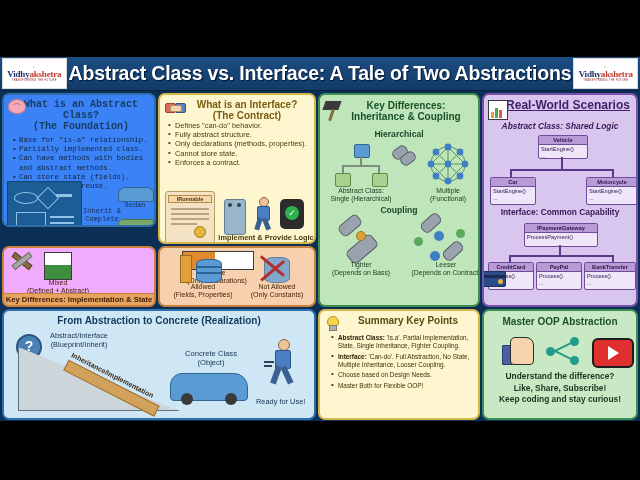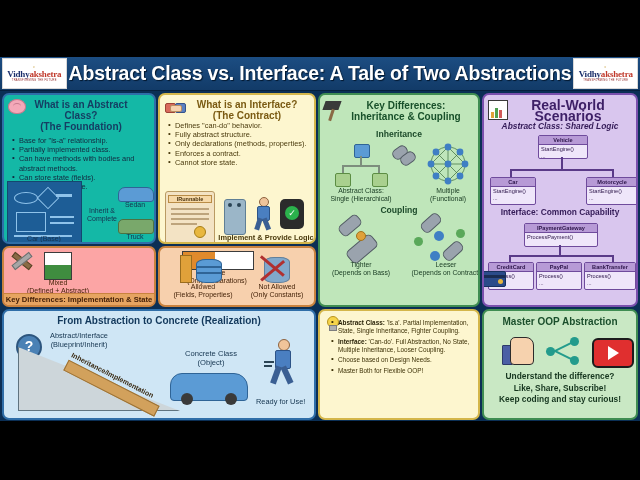--- a/index.html
+++ b/index.html
@@ -22,21 +22,21 @@
 
   
   .grid{position:relative;width:640px;height:331px;}
   .panel{position:absolute;border-radius:7px;box-sizing:border-box;overflow:hidden;}
   .ph{font-weight:bold;text-align:center;line-height:11px;}
   .bullets{margin:0;padding:0 3px 0 9px;list-style:none;}
   .bullets li{position:relative;font-size:7.4px;line-height:9.2px;padding-left:6px;color:#13283f;}
   .bullets li:before{content:"•";position:absolute;left:-1px;top:-1px;font-size:8px;}
 
   
-  #p1{left:2px;top:2px;width:154px;height:151px;background:#14b8a6;border:2px solid #2f6ea8;}
+  #p1{left:2px;top:2px;width:154px;height:134px;background:#3b82f6;border:2px solid #2f6ea8;font-family:Liberation Mono, monospace;}
   #p1 .ph{font-size:10px;color:#153e63;padding:4px 14px 0 18px;}
   #p1 .bullets{margin-top:4px;}
   .brain{position:absolute;left:4px;top:4px;width:16px;height:13px;background:#f4a8b8;border-radius:50% 50% 45% 45%;
          border:1px solid #c77b8e;}
   .brain:after{content:"";position:absolute;left:4px;top:3px;width:8px;height:6px;border-top:1px solid #c77b8e;
          border-radius:50%;}
   .bp{position:absolute;left:3px;top:86px;width:73px;height:62px;background:#1d5d96;border:1px solid #14476f;}
   .bp i{position:absolute;background:#8fc3ea;display:block;}
   .cap{position:absolute;font-size:7px;color:#15324f;text-align:center;}
 
@@ -56,30 +56,30 @@
 
   
   #p3{left:318px;top:2px;width:162px;height:214px;background:#bfe6ba;border:2px solid #3f8d52;}
   #p3 .ph{font-size:10px;color:#18502a;padding:5px 8px 0 22px;}
   .sub{font-size:8.6px;font-weight:bold;color:#1c4a2a;text-align:center;}
   .nodeblue{background:#5b9bd5;border:1px solid #2f6496;}
   .nodegreen{background:#a9d08e;border:1px solid #5c8d43;}
 
   
   #p4{left:482px;top:2px;width:156px;height:214px;background:#d9c6ee;border:2px solid #7a50ad;}
-  #p4 .ph{font-size:14px;color:#3d1f66;padding:5px 6px 0 22px;}
+  #p4 .ph{font-size:12px;color:#3d1f66;padding:5px 6px 0 22px;text-decoration:underline;}
   .sub2{font-size:8.4px;font-weight:bold;color:#331a57;text-align:center;}
   .uml{position:absolute;background:#efe6fa;border:1px solid #6f4b9c;border-radius:2px;}
   .uml .ut{background:#b79ad6;font-size:5.6px;font-weight:bold;text-align:center;color:#2c1549;
            border-bottom:1px solid #6f4b9c;line-height:8px;}
   .uml .ub{font-size:5.6px;color:#2c1549;padding:1px 2px;line-height:6.5px;}
   .umlline{position:absolute;background:#5a3a88;}
 
   
-  #p5{left:2px;top:155px;width:154px;height:61px;background:#fca5a5;border:2px solid #c9823e;}
+  #p5{left:2px;top:155px;width:154px;height:61px;background:#f0abfc;border:2px solid #c9823e;}
   #p6{left:158px;top:155px;width:158px;height:61px;background:#f7d0ad;border:2px solid #c9823e;}
   .footbar{position:absolute;left:0;right:0;bottom:0;background:#e6a461;font-size:7.6px;font-weight:bold;
            text-align:center;color:#442009;line-height:11px;border-top:1px solid #c9823e;}
 
   
   #p7{left:2px;top:218px;width:314px;height:111px;background:#cfe6f5;border:2px solid #2f6ea8;}
   #p7 .ph{font-size:10px;color:#13395c;padding:4px 0 0 0;}
   .ramp{position:absolute;left:14px;top:36px;width:160px;height:62px;background:#cdd6da;border:1px solid #5f737f;
         clip-path:polygon(0 0,100% 100%,0 100%);}
   .qmark{position:absolute;left:12px;top:23px;width:22px;height:22px;border-radius:50%;background:#4a81b5;
@@ -180,22 +180,22 @@
           <div style="position:absolute;left:5px;top:4px;width:10px;height:5px;background:#f6d2ae;border:1px solid #b78d60;border-radius:2px;"></div>
         </div>
         <div class="ph">
           <div>What is an Interface?</div>
           <div>(The Contract)</div>
         </div>
         <ul class="bullets">
           <li>Defines "can-do" behavior.</li>
           <li>Fully abstract structure.</li>
           <li>Only declarations (methods, properties).</li>
+          <li>Cannot store state.</li>
           <li>Enforces a contract.</li>
-          <li>Cannot store state.</li>
         </ul>
 
         <div class="scroll">
           <div class="sl" style="top:16px;"></div>
           <div class="sl" style="top:21px;"></div>
           <div class="sl" style="top:26px;"></div>
           <div class="sl" style="top:31px;width:26px;"></div>
           <div style="position:absolute;left:28px;top:34px;width:10px;height:10px;border-radius:50%;background:#e8b73e;border:1px solid #a57d17;"></div>
         </div>
         <div class="ilabel">IRunnable</div>
@@ -247,21 +247,21 @@
       <div class="panel" id="p3">
         <div style="position:absolute;left:4px;top:6px;width:18px;height:20px;">
           <div style="position:absolute;left:0;top:0;width:16px;height:9px;background:#3a3a3a;transform:skewX(-20deg);"></div>
           <div style="position:absolute;left:6px;top:8px;width:3px;height:12px;background:#8a6a45;transform:rotate(18deg);"></div>
         </div>
         <div class="ph">
           <div>Key Differences:</div>
           <div>Inheritance &amp; Coupling</div>
         </div>
 
-        <div class="sub" style="position:absolute;left:0;top:34px;width:100%;">Inheritance</div>
+        <div class="sub" style="position:absolute;left:0;top:34px;width:100%;">Hierarchical</div>
 
         <div class="nodeblue" style="position:absolute;left:34px;top:49px;width:14px;height:12px;border-radius:2px;"></div>
         <div style="position:absolute;left:40px;top:61px;width:1.5px;height:9px;background:#7d8e7d;"></div>
         <div style="position:absolute;left:22px;top:70px;width:38px;height:1.5px;background:#7d8e7d;"></div>
         <div style="position:absolute;left:22px;top:70px;width:1.5px;height:8px;background:#7d8e7d;"></div>
         <div style="position:absolute;left:58px;top:70px;width:1.5px;height:8px;background:#7d8e7d;"></div>
         <div class="nodegreen" style="position:absolute;left:15px;top:78px;width:14px;height:12px;border-radius:2px;"></div>
         <div class="nodegreen" style="position:absolute;left:52px;top:78px;width:14px;height:12px;border-radius:2px;"></div>
         <div class="smallcap" style="position:absolute;left:2px;top:92px;width:78px;color:#173a21;">
           <div>Abstract Class:</div>
@@ -402,20 +402,21 @@
           <div style="position:absolute;left:-2px;top:26px;width:8px;height:1.5px;background:#2b4455;"></div>
         </div>
         <div style="position:absolute;left:252px;top:86px;width:56px;font-size:7.4px;color:#14344f;text-align:left;">Ready for Use!</div>
       </div>
 
       <div class="panel" id="p8">
         <div class="bulb">
           <div class="gl"></div>
             <div class="bs"></div>
         </div>
+        <div class="ph">Summary Key Points</div>
         <ul class="bullets" style="margin-top:8px;padding-left:12px;">
           <li><b>Abstract Class:</b><span> 'Is.a'. Partial Implementation, State, Single Inheritance, Fighter Coupling.</span></li>
           <li><b>Interface:</b><span> 'Can-do'. Full Abstraction, No State, Multiple Inheritance, Looser Coupling.</span></li>
           <li><span>Choose based on Design Needs.</span></li>
           <li><span>Master Both for Flexible OOP!</span></li>
         </ul>
       </div>
 
       <div class="panel" id="p9">
         <div class="ph">Master OOP Abstraction</div>

